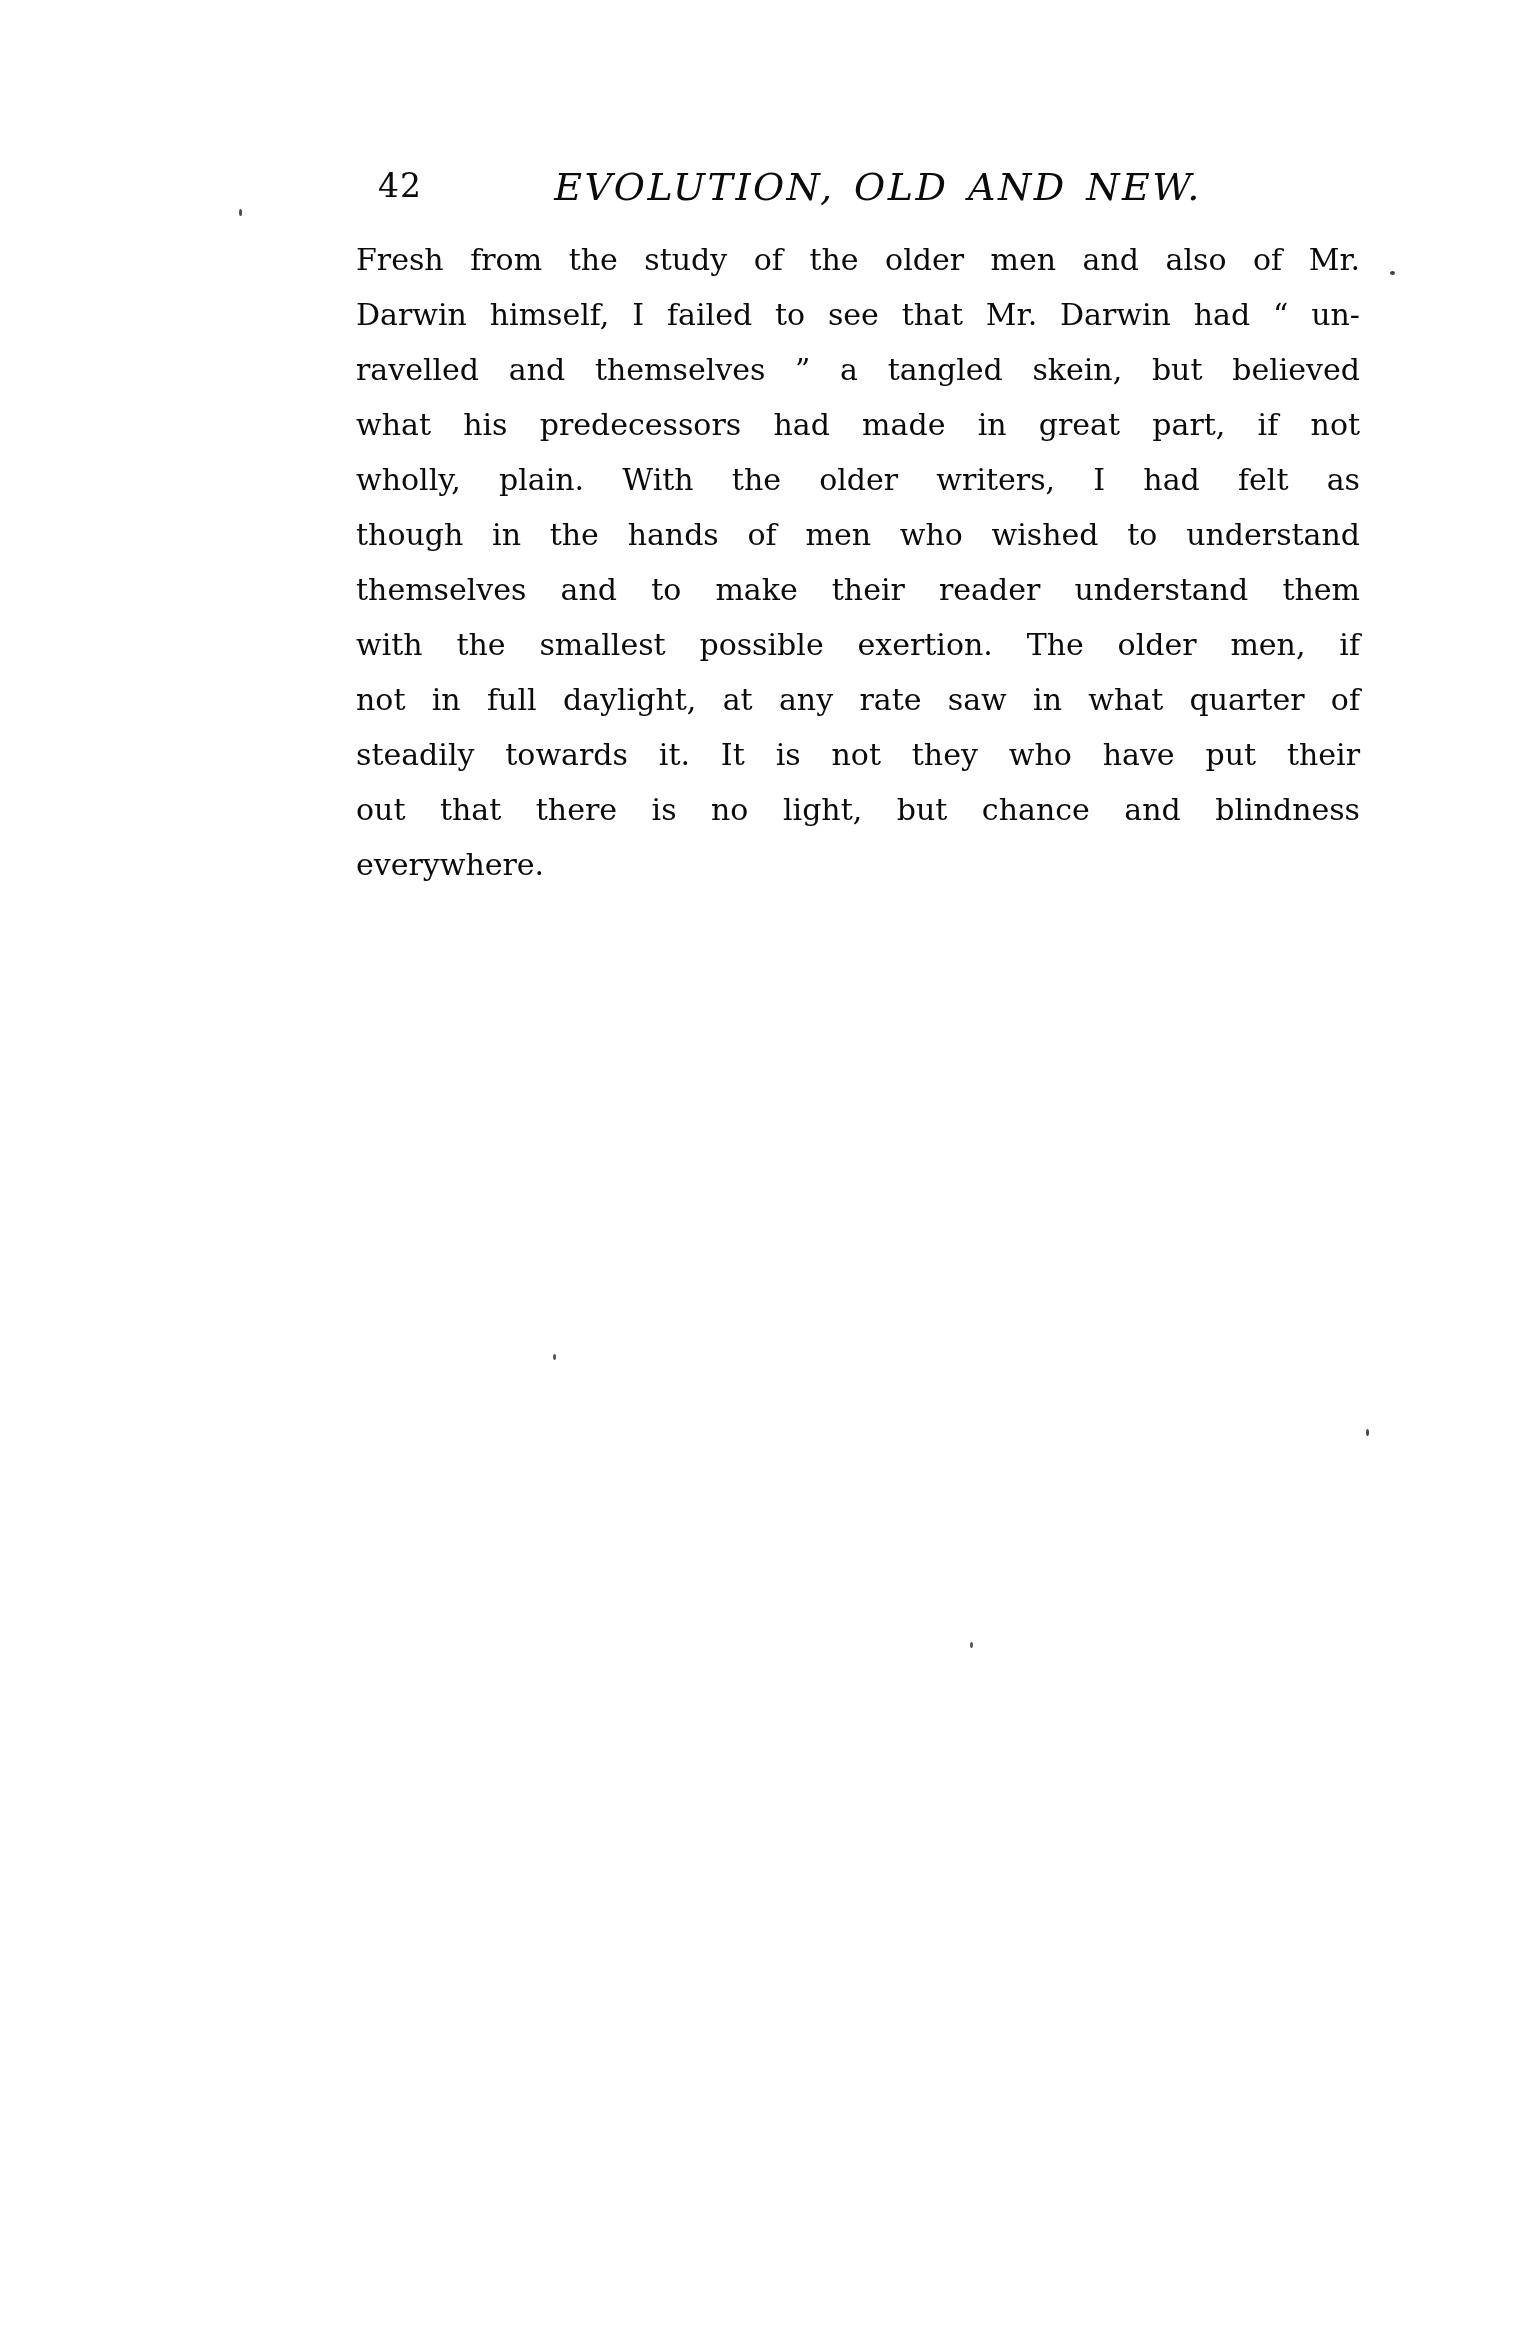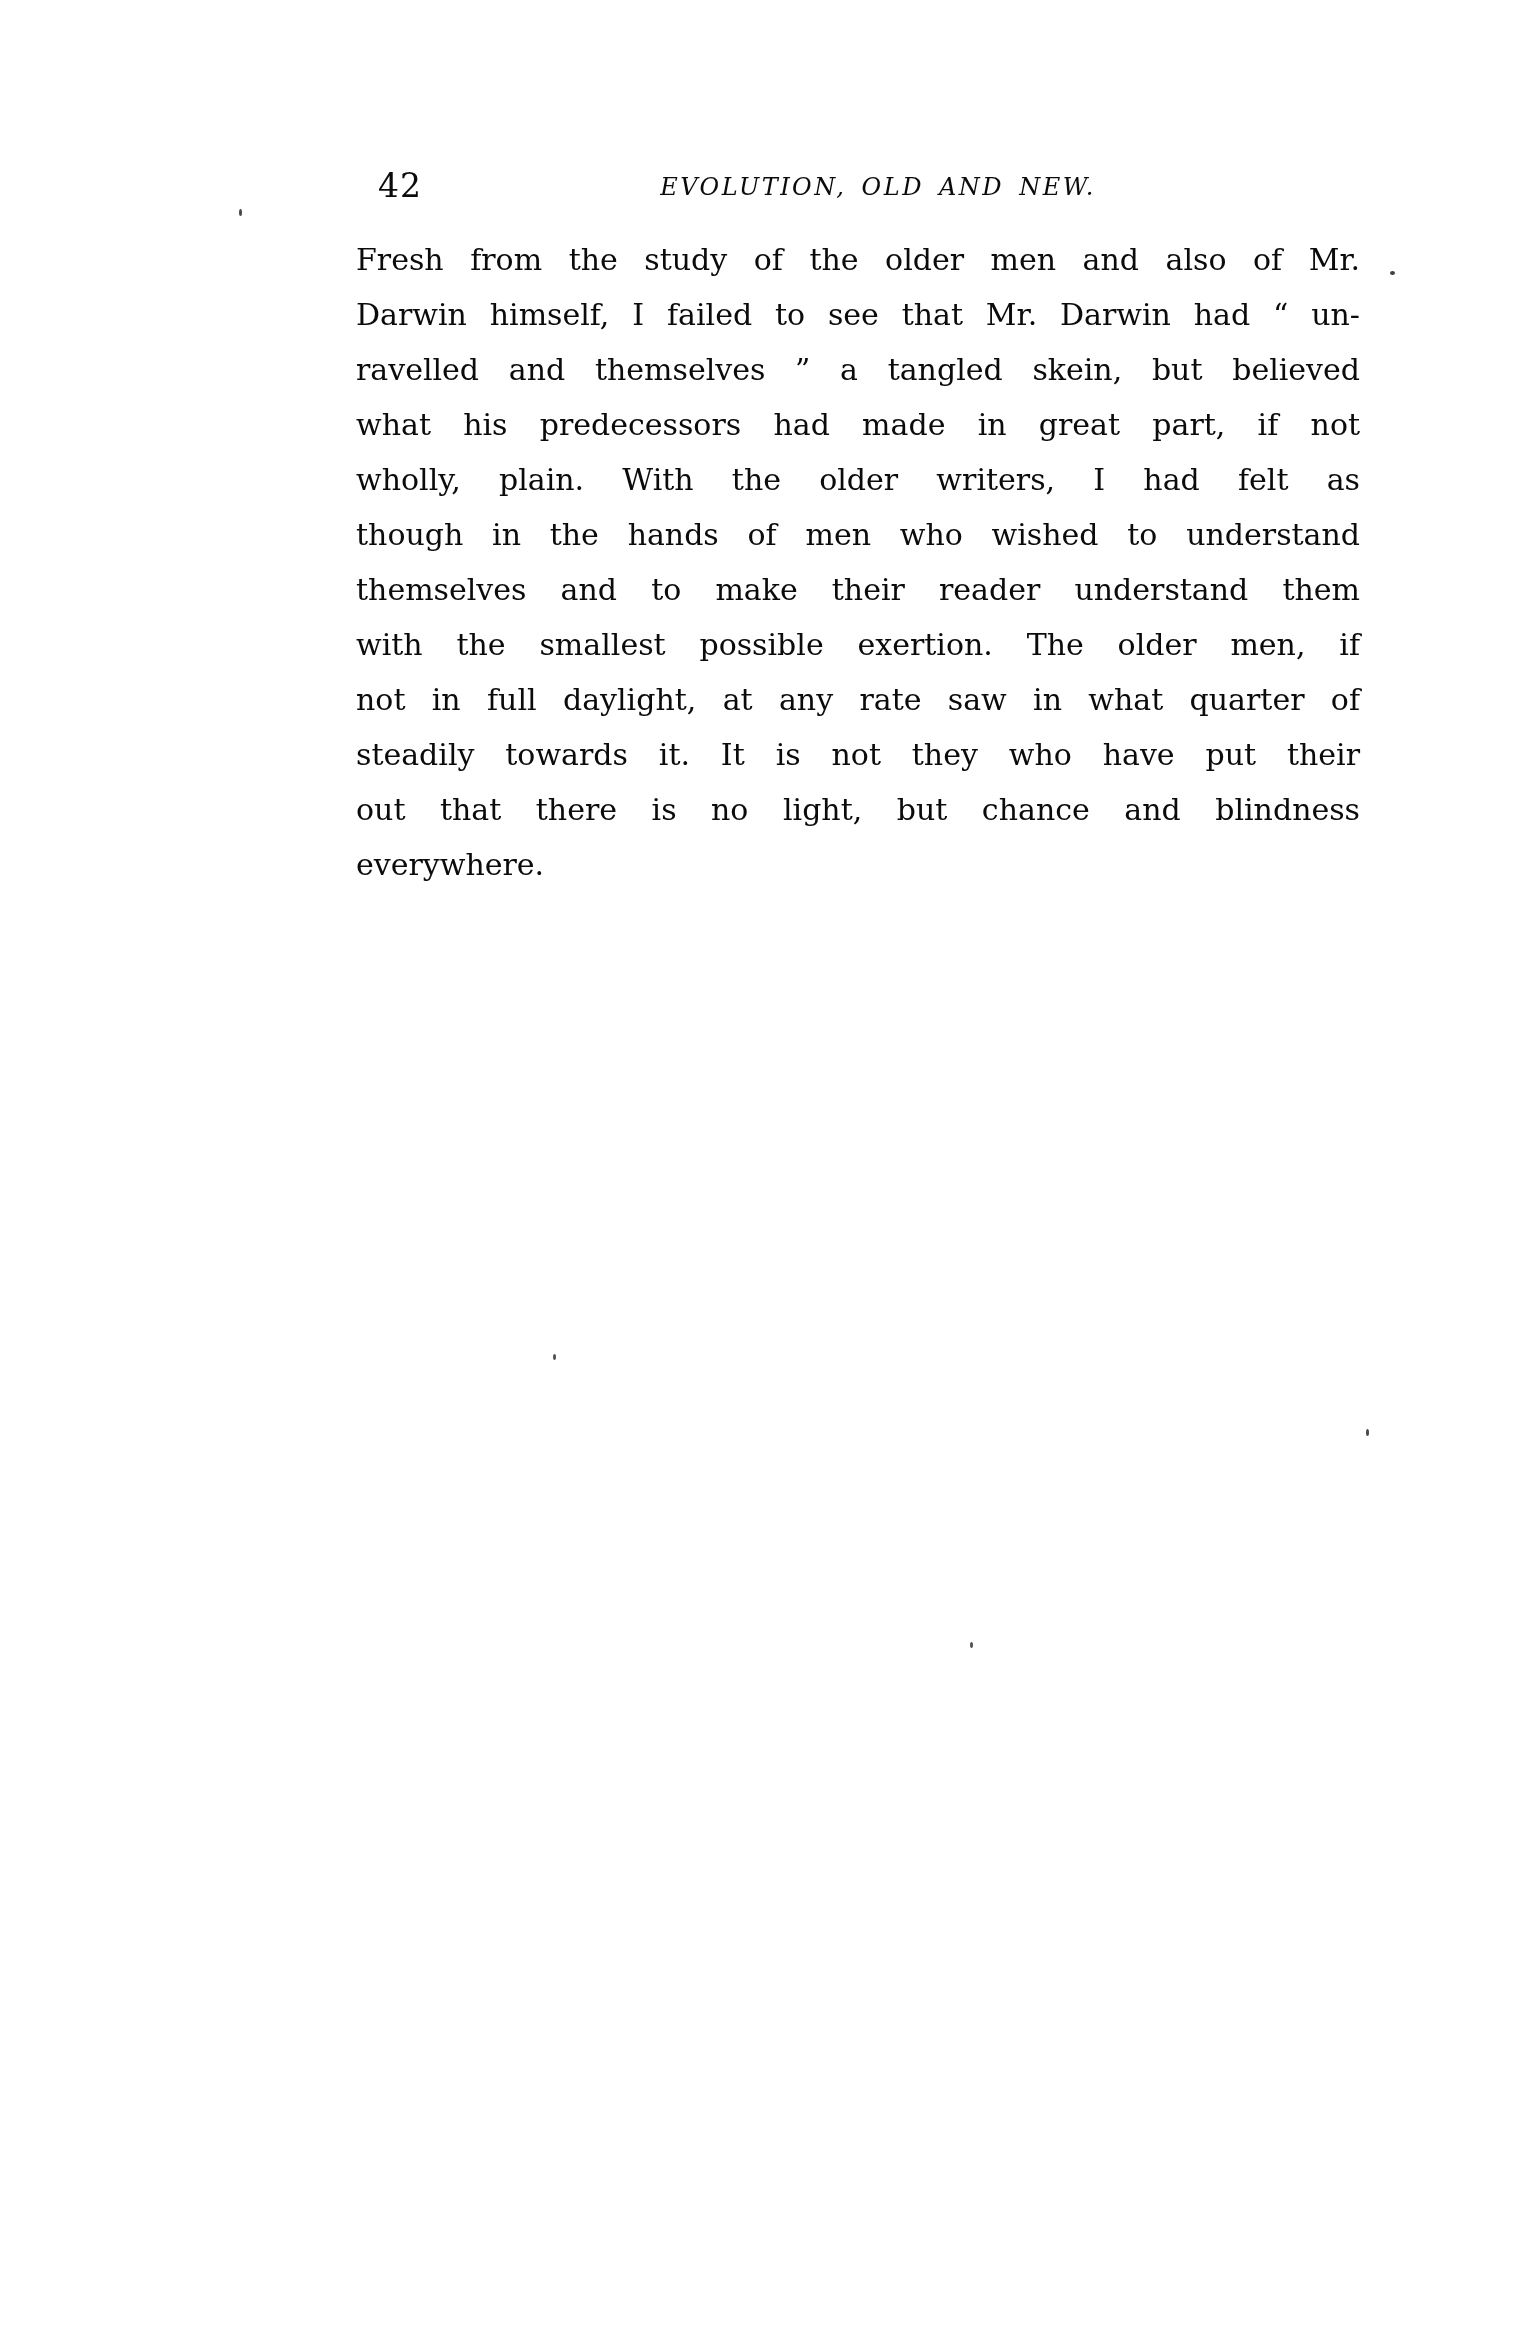--- a/index.html
+++ b/index.html
@@ -32,21 +32,21 @@
     letter-spacing: 1px;
     font-weight: 500;
   }
   .running-title {
     position: absolute;
     left: 0;
     right: 0;
     top: 1px;
     text-align: center;
     font-style: italic;
-    font-size: 24px;
+    font-size: 38px;
     letter-spacing: 2.5px;
     word-spacing: 5px;
     white-space: nowrap;
   }
   .text-block {
     position: absolute;
     top: 232px;
     left: 356px;
     width: 1004px;
     font-size: 30px;

